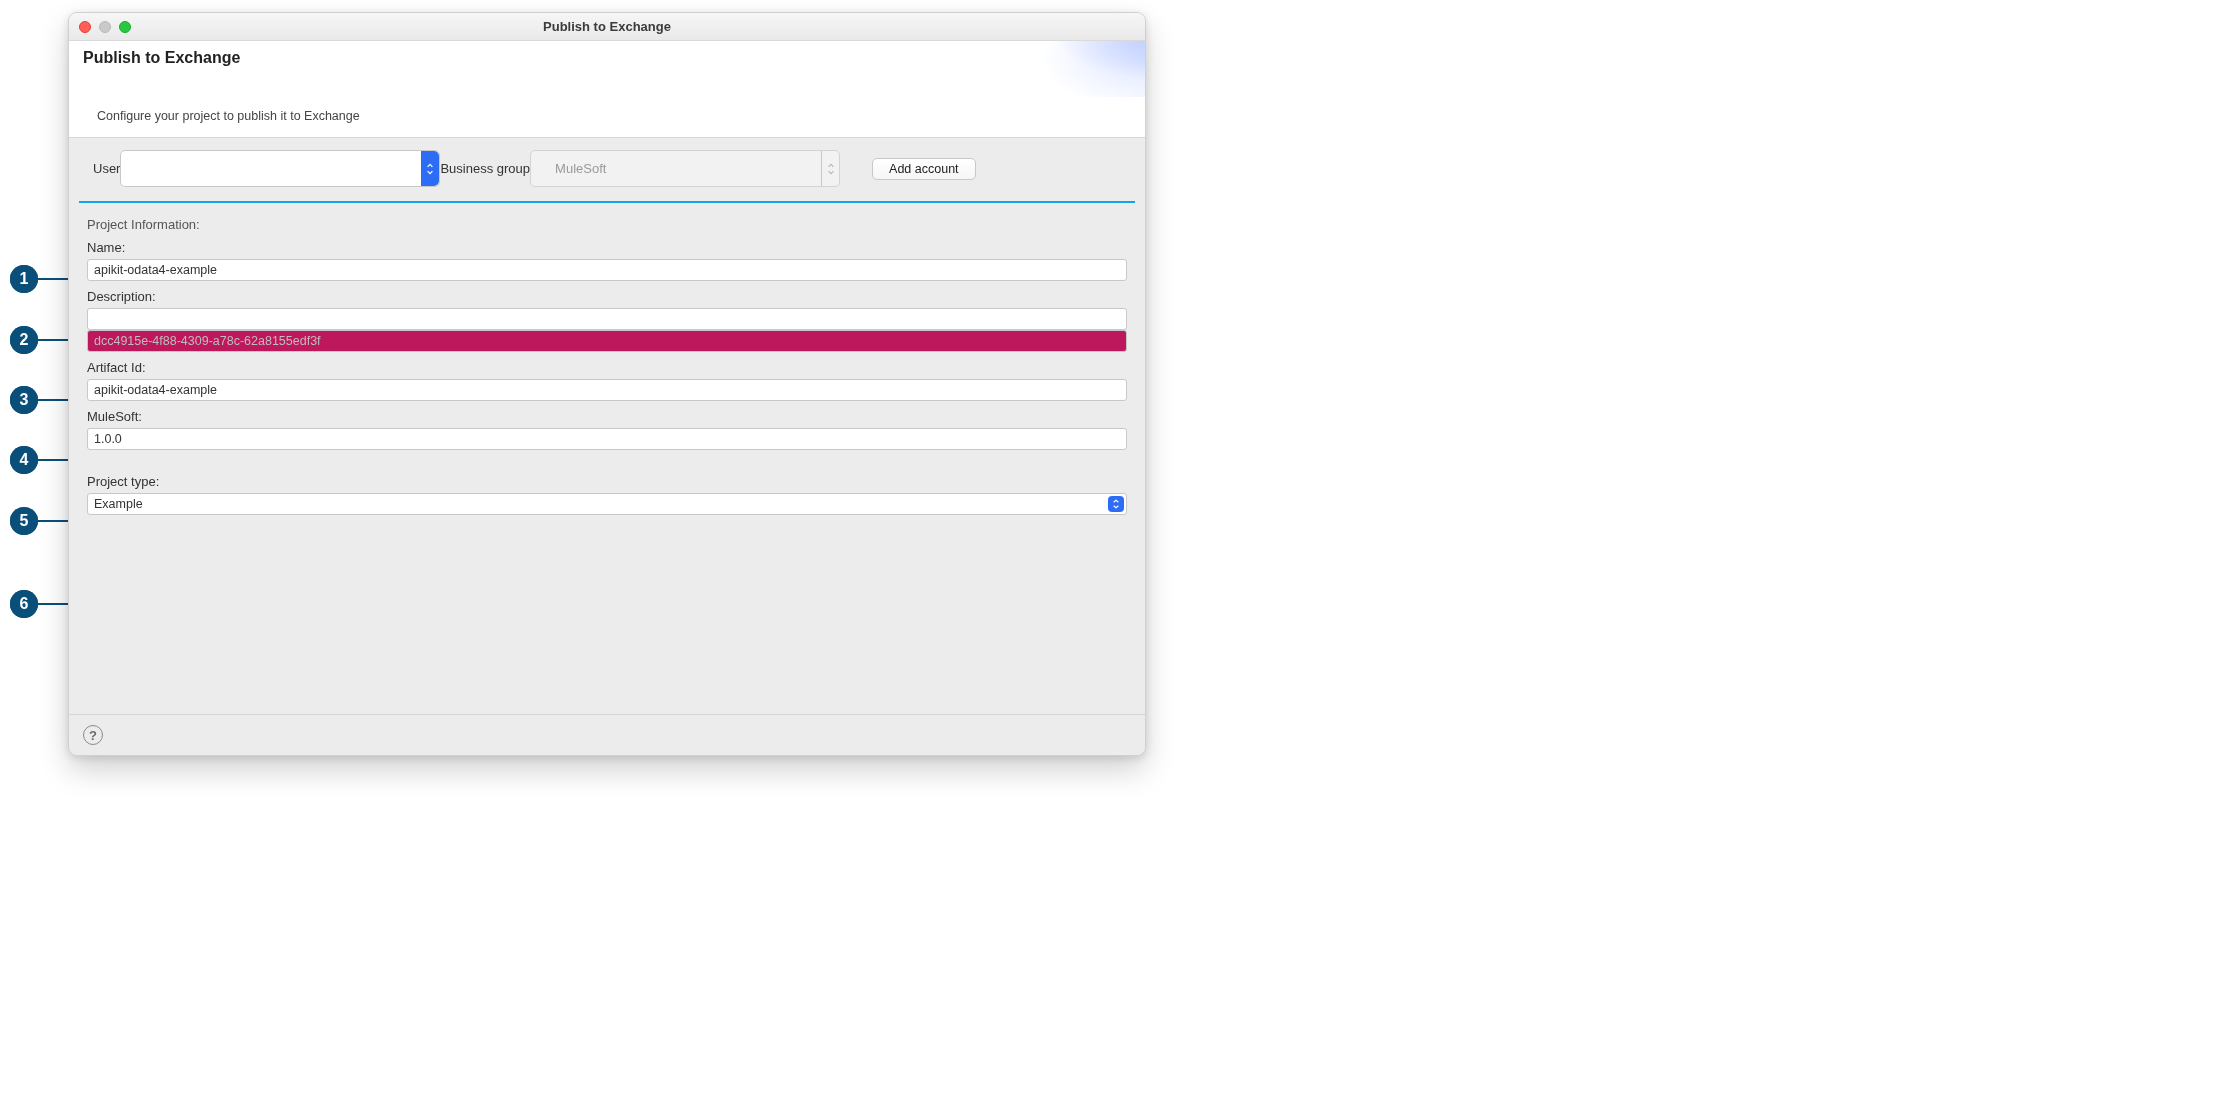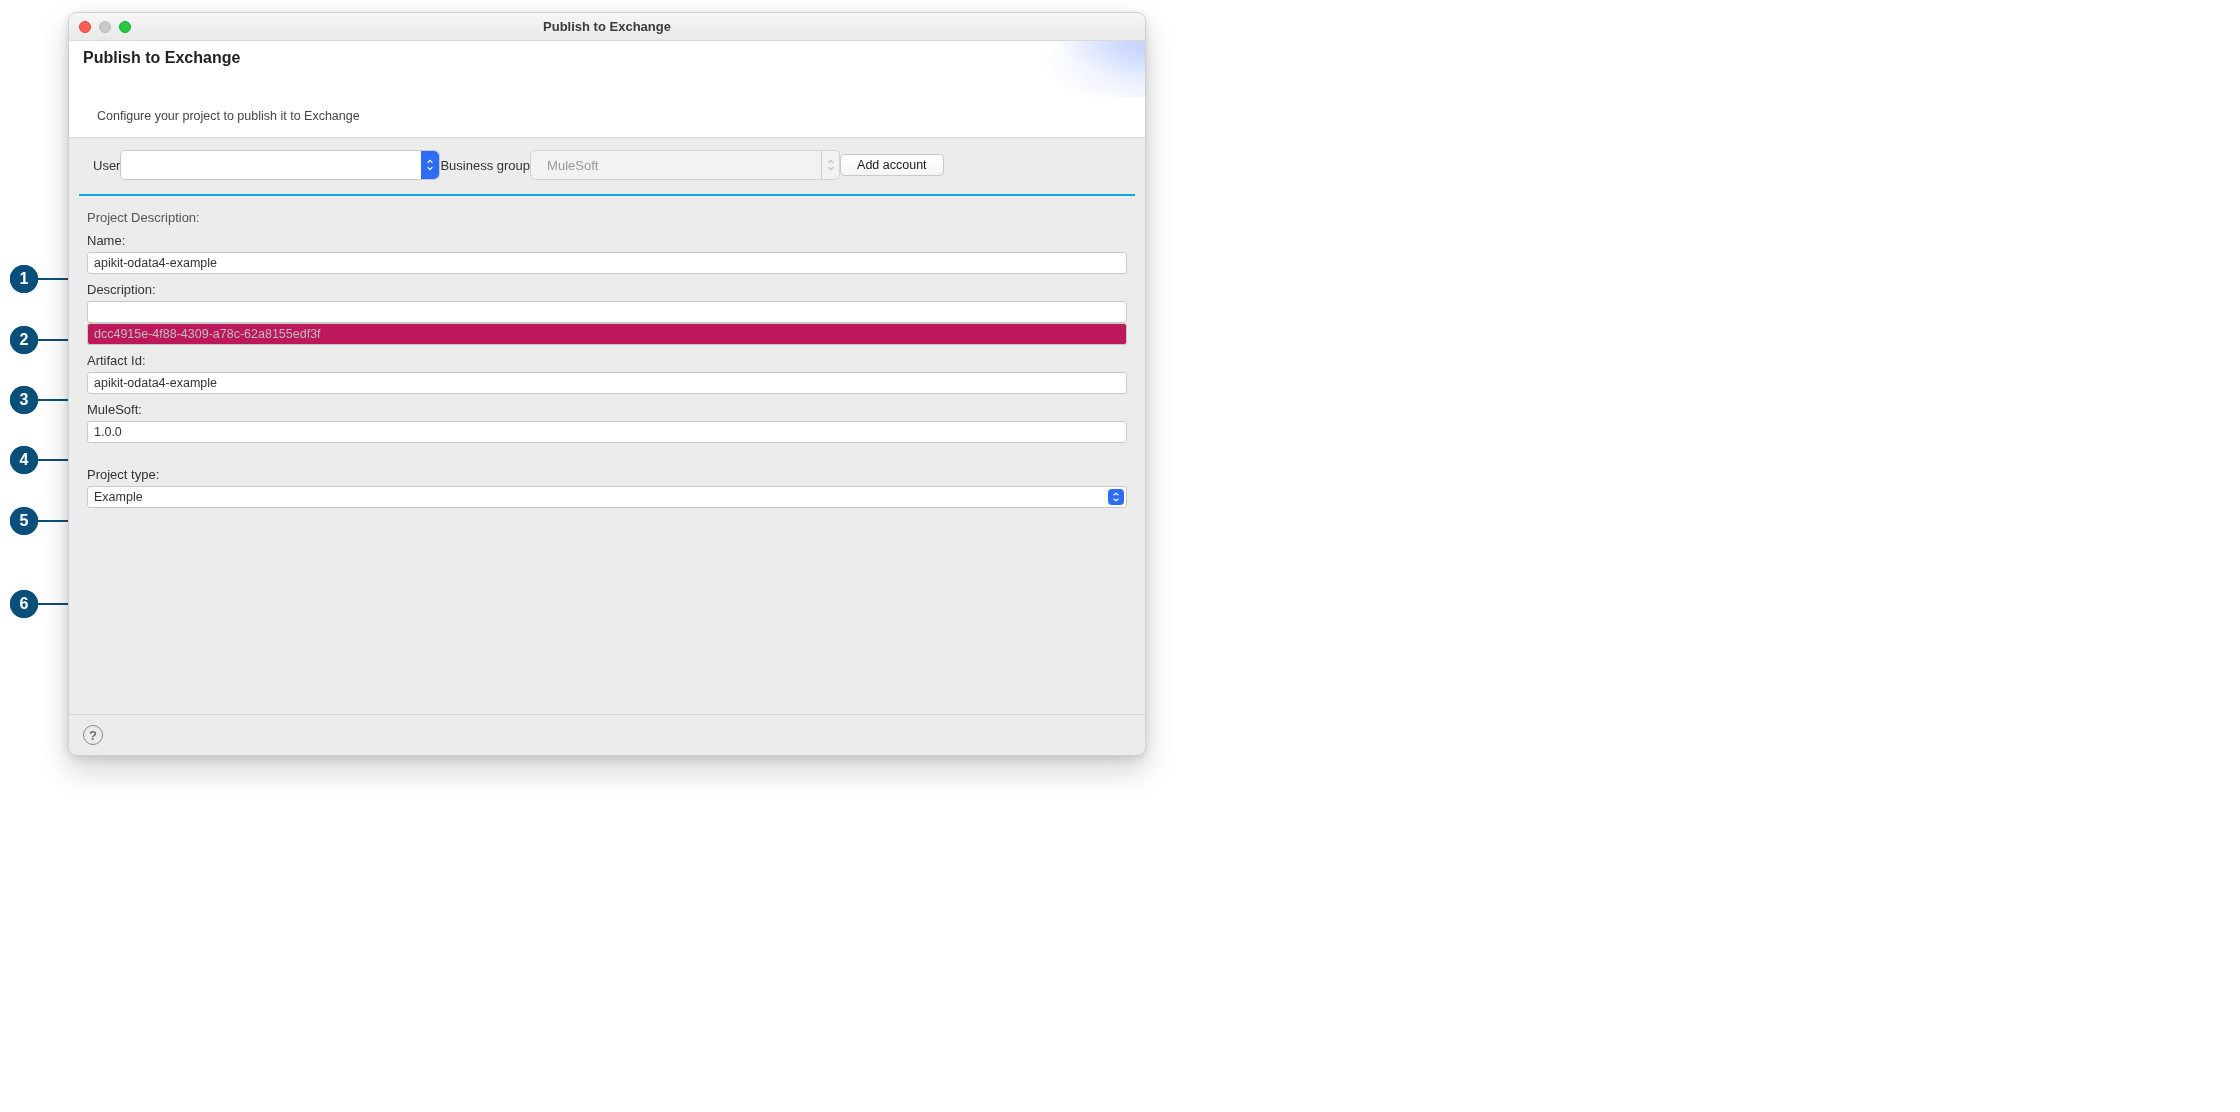--- a/index.html
+++ b/index.html
@@ -81,43 +81,44 @@
     .topbar {
       display: flex;
       align-items: center;
       padding: 12px 14px 14px;
       border-bottom: 2px solid #0ea5e9;
       margin: 0 10px;
     }
     .lab { color: #333; }
     .combo {
       position: relative;
-      height: 30px;
+      height: 37px;
       background: #fff;
       border: 1px solid #c8c8c8;
       border-radius: 5px;
       min-width: 100px;
       display: inline-flex;
       align-items: center;
-      padding: 0 26px 0 16px;
+      padding: 0 26px 0 24px;
     }
     .combo.disabled { background: #f2f2f2; color: #9a9a9a; border-color: #d3d3d3; }
     .combo .chev { position: absolute; right: 0; top: 0; bottom: 0; width: 18px; border-left: 1px solid #c8c8c8;
       display: flex; flex-direction: column; align-items: center; justify-content: center; gap: 0; border-radius: 0 5px 5px 0; }
     .combo.blue .chev { background: #2d6df6; border-left: none; }
     .combo .chev svg { width: 8px; height: 6px; }
     .combo.disabled .chev svg path { stroke: #b9b9b9; }
     .combo.blue .chev svg path { stroke: #fff; }
     .btn {
       background: linear-gradient(#fff,#f5f5f5);
       border: 1px solid #c8c8c8;
       border-radius: 5px;
       padding: 3px 16px;
       font-size: 12.5px;
       color: #222;
+      margin-left: 32px;
     }
     .form { padding: 8px 18px 0; }
     .section-label { color: #555; margin: 6px 0 8px; }
     .field-label { color: #333; margin: 8px 0 4px; }
     .text-input {
       width: 100%;
       height: 22px;
       background: #fff;
       border: 1px solid #c8c8c8;
       border-radius: 3px;
@@ -207,21 +208,21 @@
             </svg>
           <svg viewBox="0 0 10 6">
               <path d="M2 2 L5 5 L8 2" fill="none" stroke="#b9b9b9" stroke-width="1.5"></path>
             </svg>
         </div>
       </div>
       <button class="btn">Add account</button>
     </div>
 
     <div class="form">
-      <div class="section-label">Project Description:</div>
+      <div class="section-label">Project Information:</div>
 
       <div class="field-label">Name:</div>
       <input class="text-input" value="apikit-odata4-example" style="">
 
       <div class="field-label">Description:</div>
       <input class="text-input" value="" style="">
 
       <input class="text-input disabled" readonly="" value="dcc4915e-4f88-4309-a78c-62a8155edf3f" style="">
 
       <div class="field-label">Artifact Id:</div>

